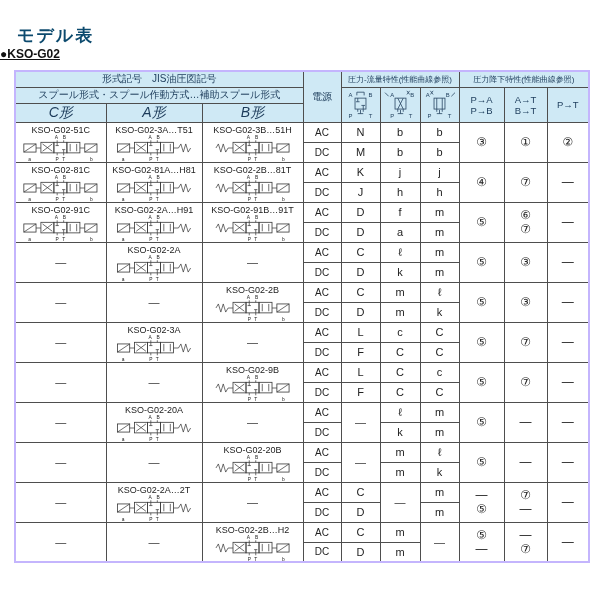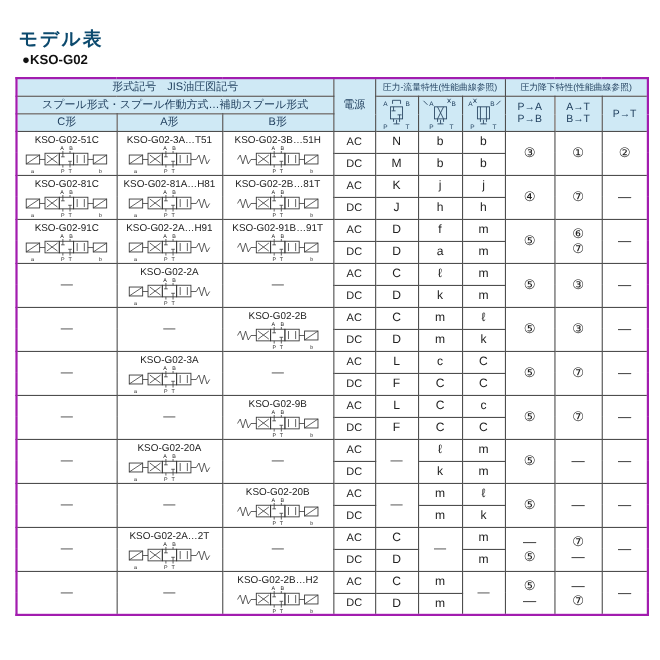--- a/index.html
+++ b/index.html
@@ -9,43 +9,43 @@
     font-family:"Liberation Sans", sans-serif;
     color:#1a1a1a;
     position:relative;
     overflow:hidden;
   }
   .page-title {
     position:absolute; left:17px; top:24px;
     font-size:17px; font-weight:bold; letter-spacing:2px; color:#0c4a6e;
   }
   .product-label {
-    position:absolute; left:20px; top:47px;
-    font-size:12px; font-weight:bold; color:#111;
+    position:absolute; left:0; top:47px;
+    font-size:12px; font-weight:bold; color:#111;text-decoration:underline;
   }
   table.model-table {
     position:absolute; left:14px; top:70px; width:574px;
     border-collapse:collapse; table-layout:fixed;
-    border:2px solid #a21caf;
+    border:2px solid #c4b5fd;
     background:#fff;
   }
   th, td {
     border:1px solid #4e4e4e;
     text-align:center; vertical-align:middle;
     font-weight:normal; padding:0; overflow:hidden;
     color:#222;
   }
   thead th { background:#cfe9f5; color:#1c3b5a; }
   thead tr.h1 { height:16px; }
   thead tr.h2 { height:16px; }
   thead tr.h3 { height:15px; }
   tbody tr { height:20px; }
   .hdr { font-size:10px; letter-spacing:0; }
   .hdr-sm { font-size:8px; letter-spacing:0;margin-left:12px; }
-  .spool-type { font-size:10px; }
+  .spool-type { font-size:14px;font-style:italic; }
   .drop-hdr div { font-size:9.5px; line-height:11px; }
   .power-cell { font-size:10px; }
   .flow-val { font-size:11px; }
   .dash-cell { font-size:11px; color:#333; }
   .model-name {
     font-size:9px; line-height:10px; padding-top:2px;
     white-space:nowrap; color:#222;
   }
   .drop-line { font-size:12px; line-height:14px; color:#222; }
   svg.valve { display:block; width:97%; height:26px; margin:0 auto; }

